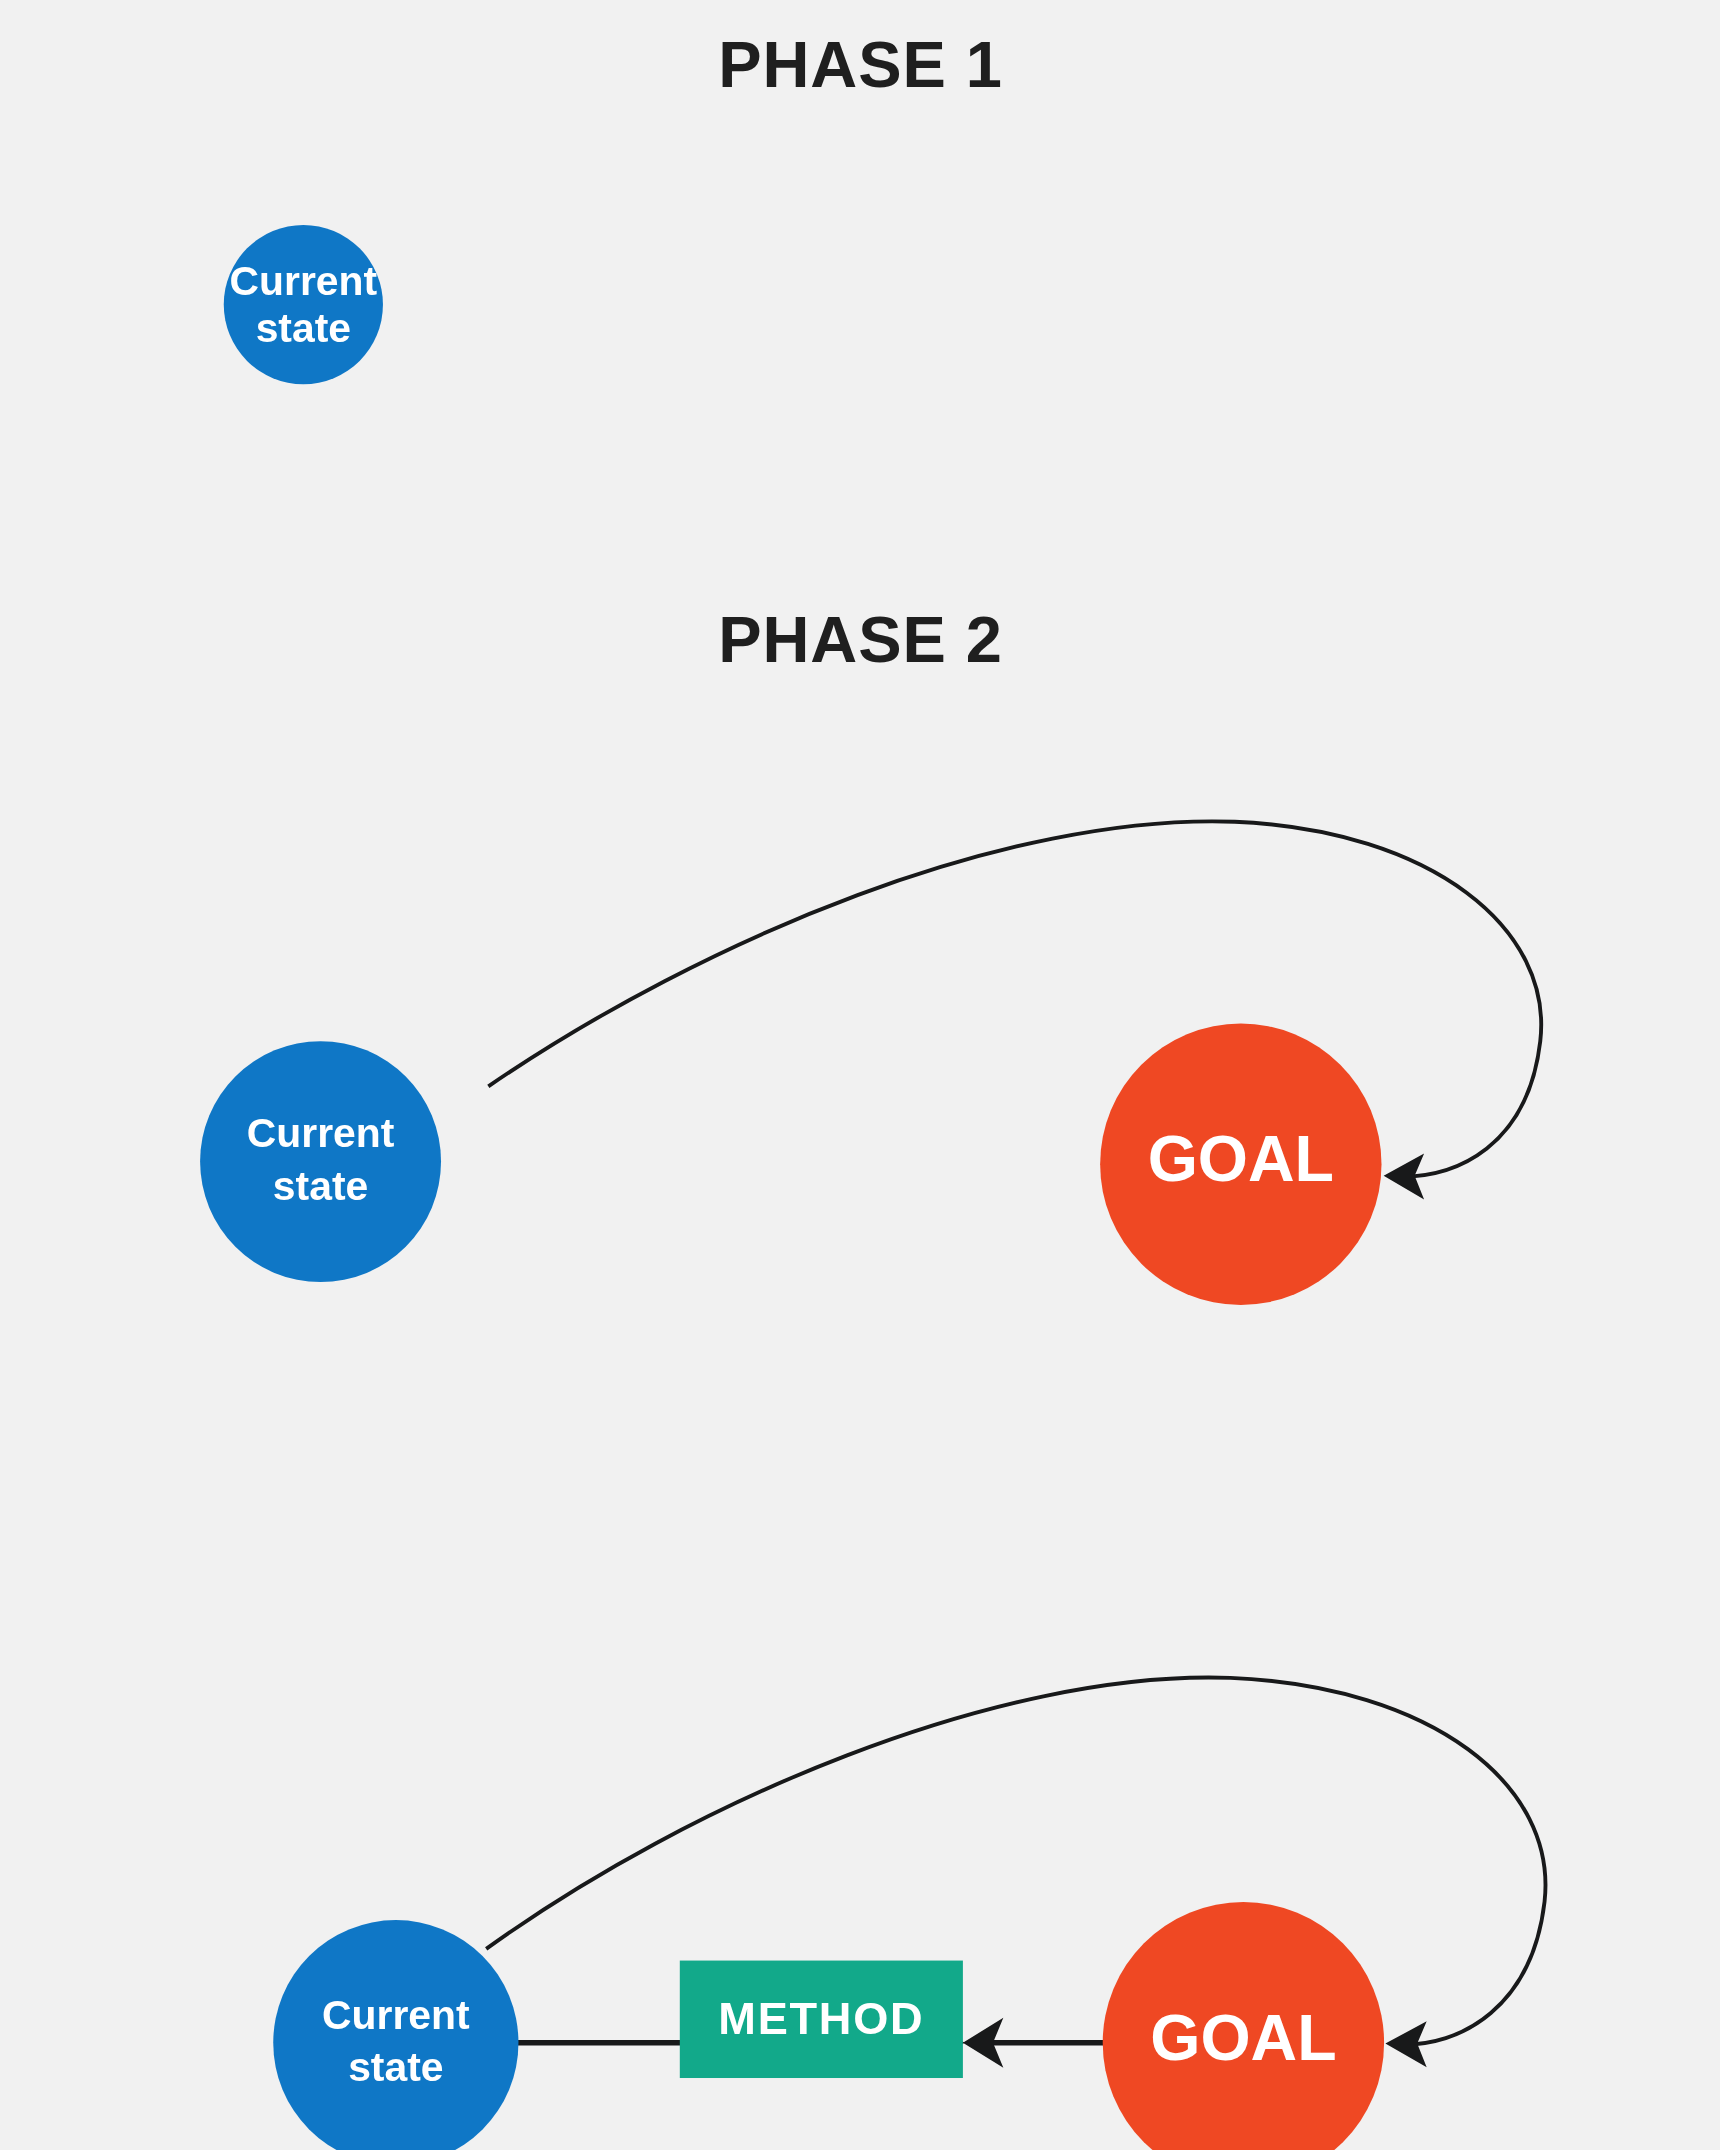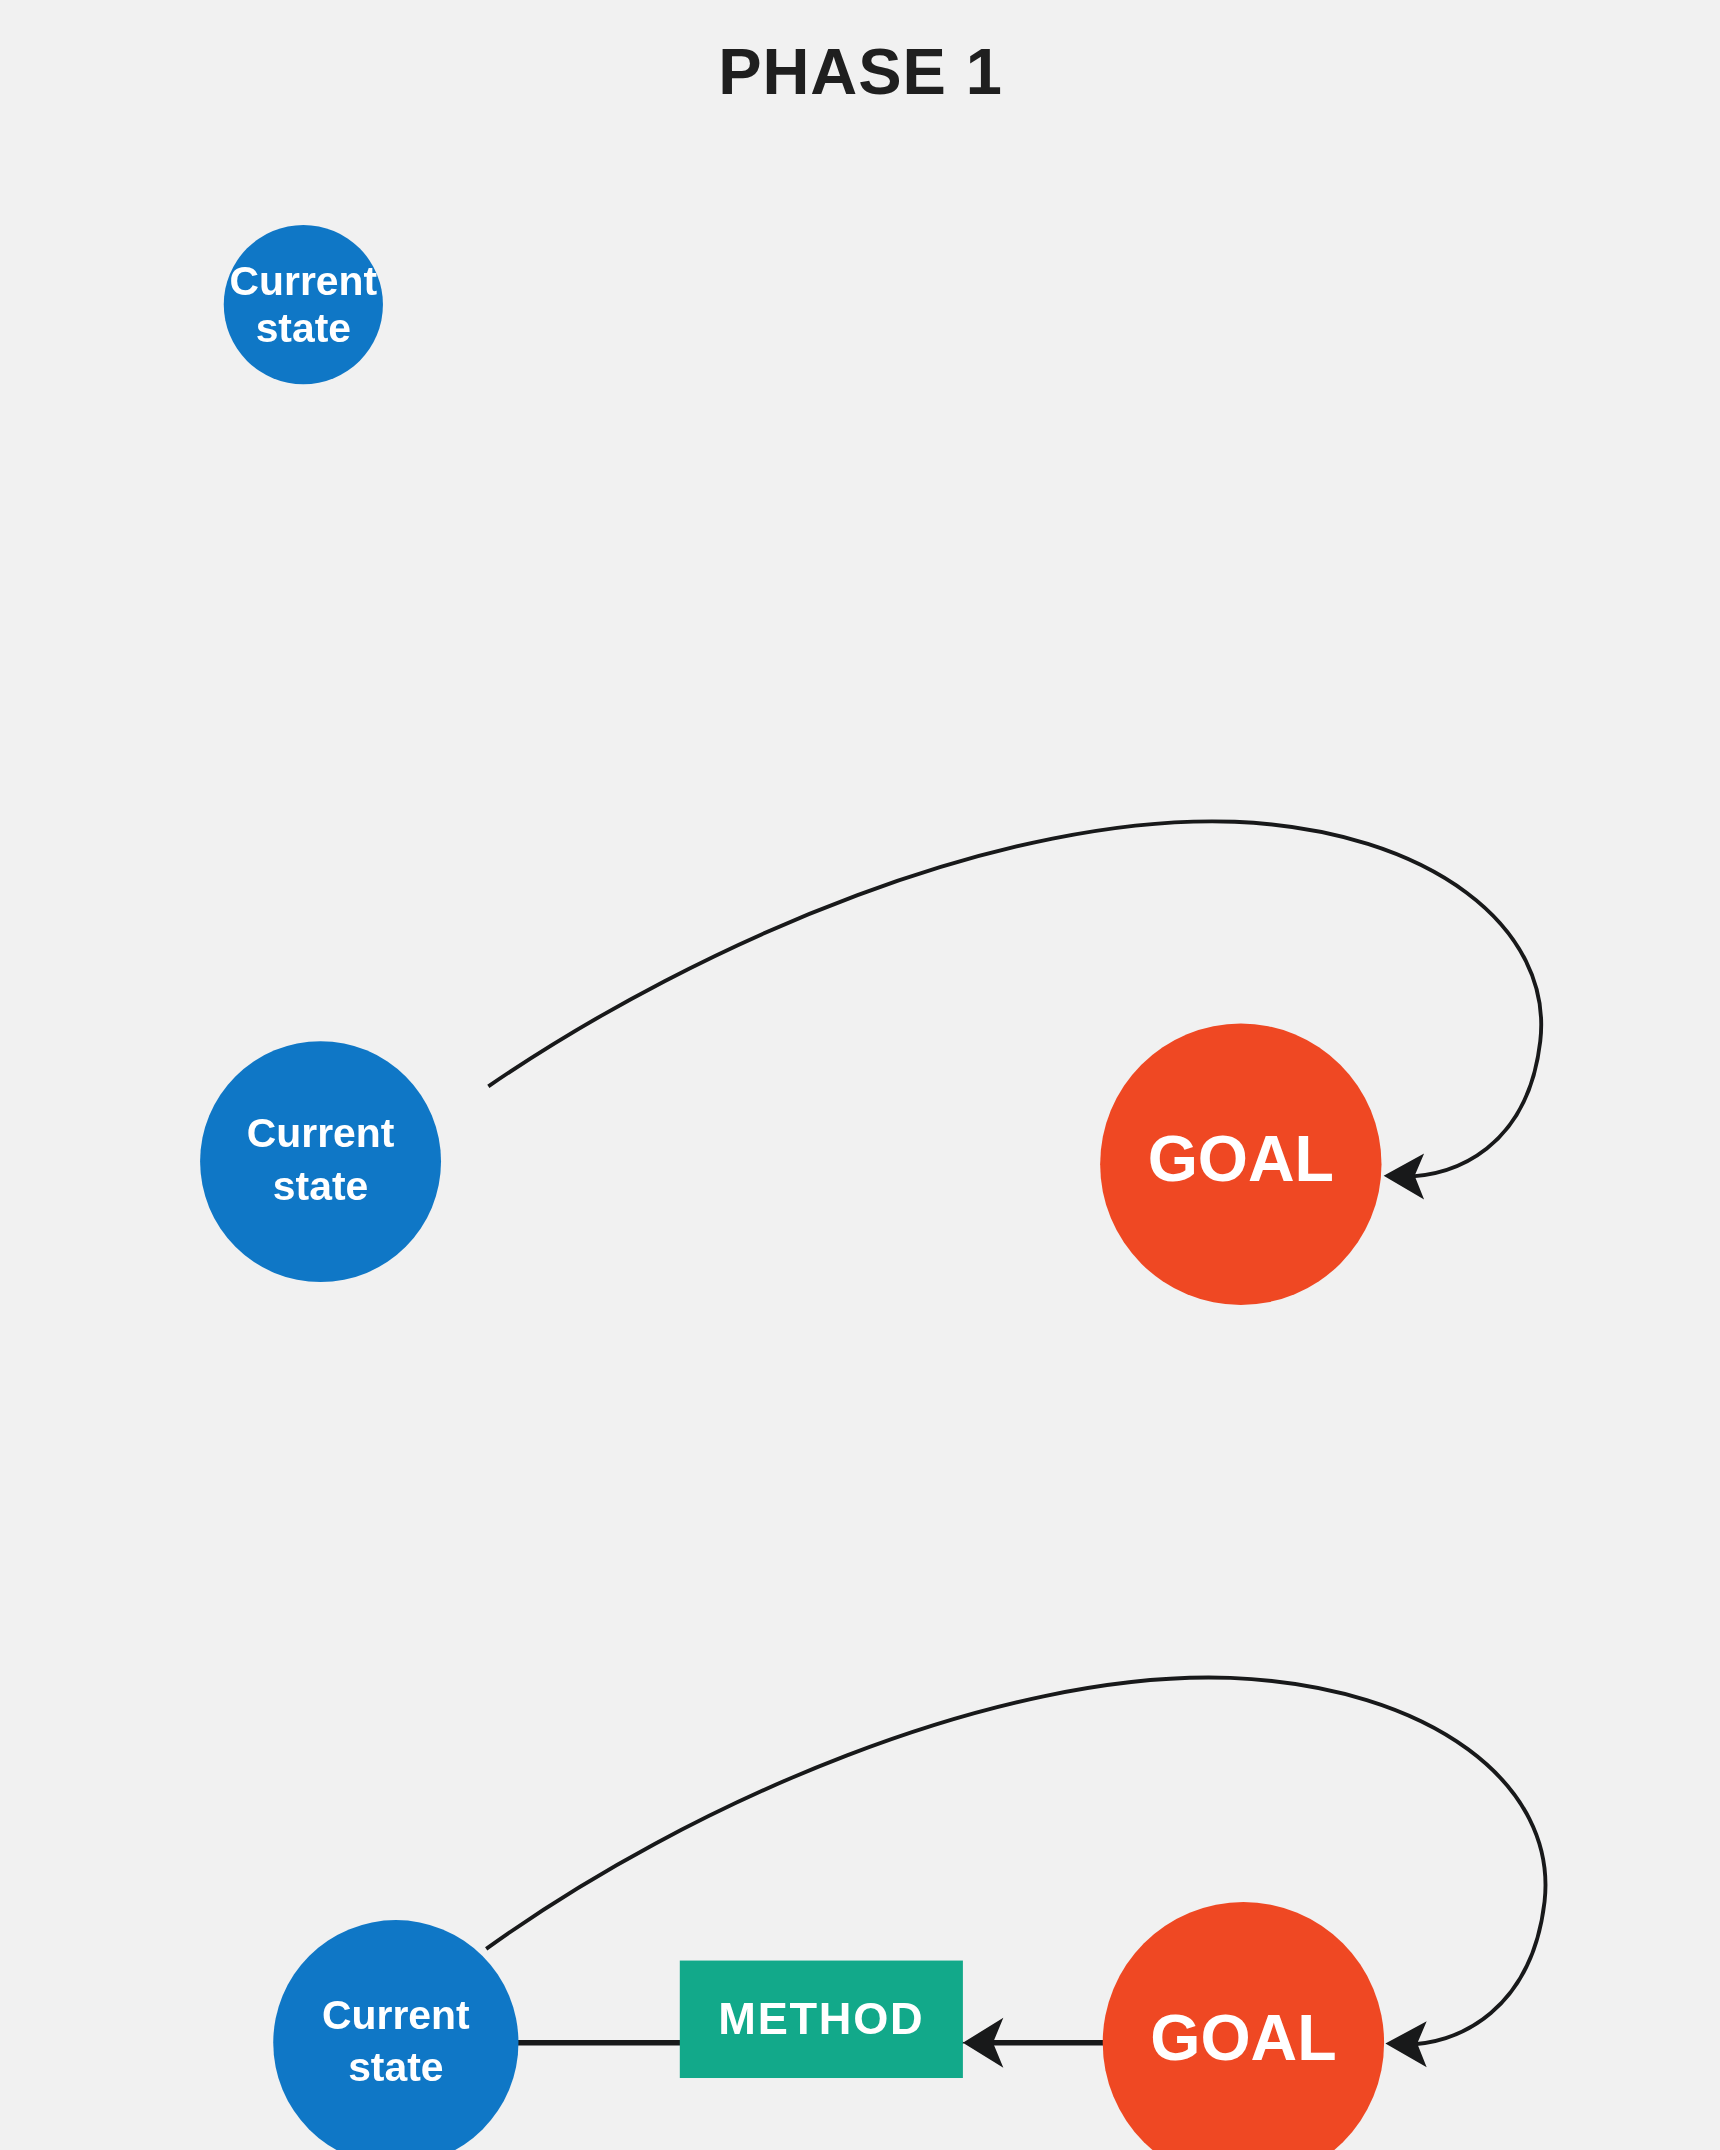--- a/index.html
+++ b/index.html
@@ -23,21 +23,21 @@
     position: absolute;
     width: 100%;
     text-align: center;
     font-family: "Liberation Sans", sans-serif;
     font-weight: 700;
     font-size: 65px;
     letter-spacing: 0.9px;
     color: #1f1f1f;
     white-space: nowrap;
   }
-  #title-1 { top: 34px; }
+  #title-1 { top: 27px; }
   #title-2 { top: 602px; }
   #title-3 { top: 1450px; }
 
   svg.stage {
     position: absolute;
     left: 0;
     top: 0;
     width: 1721px;
     height: 2260px;
     overflow: visible;
@@ -65,20 +65,21 @@
   }
   .arrowhead { fill: #18191a; }
 </style>
 </head>
 <body>
 
 <div class="page">
 
   <div class="phase-title" id="title-1">PHASE 1</div>
 
+  <div class="phase-title" id="title-2">PHASE 2</div>
 
 
   <svg class="stage" viewBox="0 0 4000 5253" xmlns="http://www.w3.org/2000/svg">
 
     <g>
       <circle cx="705" cy="708" r="185" fill="#0f77c6"></circle>
       <text class="node-label label-current" x="705" y="660">Current</text>
       <text class="node-label label-current" x="705" y="770">state</text>
     </g>
 

